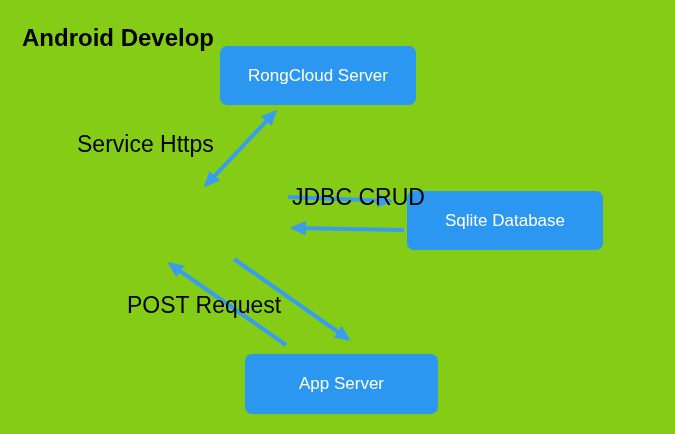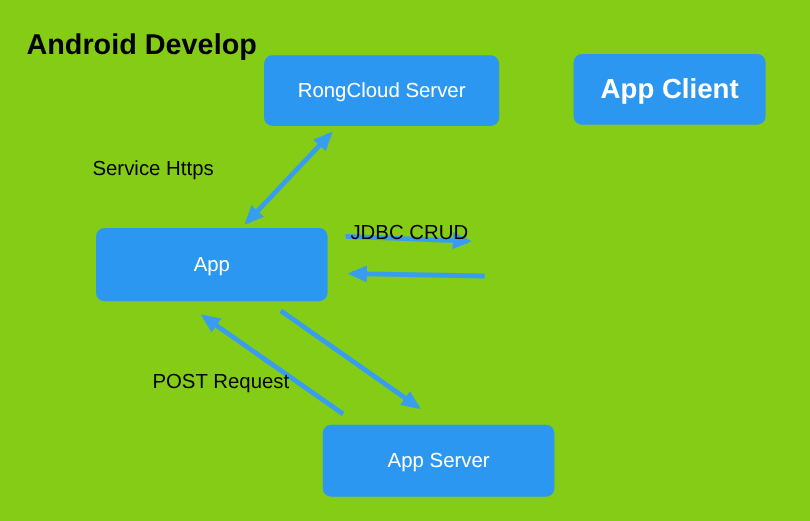--- a/index.html
+++ b/index.html
@@ -47,32 +47,32 @@
     display: flex;
     align-items: center;
     justify-content: center;
     font-size: 17px;
     white-space: nowrap;
   }
   #n-rongcloud { left: 220px; top: 46px;  width: 196px; height: 59px; }
   #n-appclient { left: 478px; top: 45px;  width: 160px; height: 59px; font-size: 23px; font-weight: bold; }
   #n-app       { left: 80px;  top: 190px; width: 193px; height: 61px; }
   #n-sqlite    { left: 407px; top: 191px; width: 196px; height: 59px; }
-  #n-appserver { left: 245px; top: 354px; width: 193px; height: 60px; margin-left: 24px; }
+  #n-appserver { left: 245px; top: 354px; width: 193px; height: 60px; }
   .edge-label {
     position: absolute;
     z-index: 3;
-    font-size: 17px;
+    font-size: 23px;
     color: #000000;
     white-space: nowrap;
   }
   #l-service  { left: 77px;  top: 131px; }
   #l-jdbc     { left: 292px; top: 163px; margin-top: 21px; }
   #l-response { left: 286px; top: 278px; }
-  #l-request  { left: 127px; top: 308px; }
+  #l-request  { left: 127px; top: 292px; }
 </style>
 </head>
 <body>
 
 <div class="canvas">
 
   <div class="title">Android Develop</div>
 
   <svg class="arrows" width="675" height="434" viewBox="0 0 675 434" xmlns="http://www.w3.org/2000/svg">
     <defs>
@@ -84,28 +84,25 @@
     <line class="arrow" x1="288" y1="197" x2="390" y2="201" marker-end="url(#head)"></line>
     <line class="arrow" x1="404" y1="230" x2="293" y2="228" marker-end="url(#head)"></line>
     <line class="arrow" x1="286" y1="345" x2="170" y2="264" marker-end="url(#head)"></line>
     <line class="arrow" x1="234" y1="259" x2="348" y2="339" marker-end="url(#head)"></line>
   </svg>
 
   <div class="node" id="n-rongcloud">
     <span>RongCloud Server</span>
   </div>
 
-  <div class="node" id="n-appclient">
-    <span>App Client</span>
+
+
+  <div class="node" id="n-sqlite">
+    <span>Sqlite Database</span>
   </div>
-
-  <div class="node" id="n-app">
-    <span>App</span>
-  </div>
-
 
   <div class="node" id="n-appserver">
     <span>App Server</span>
   </div>
 
   <div class="edge-label" id="l-service">Service Https</div>
 
   <div class="edge-label" id="l-jdbc">JDBC CRUD</div>
 
 

